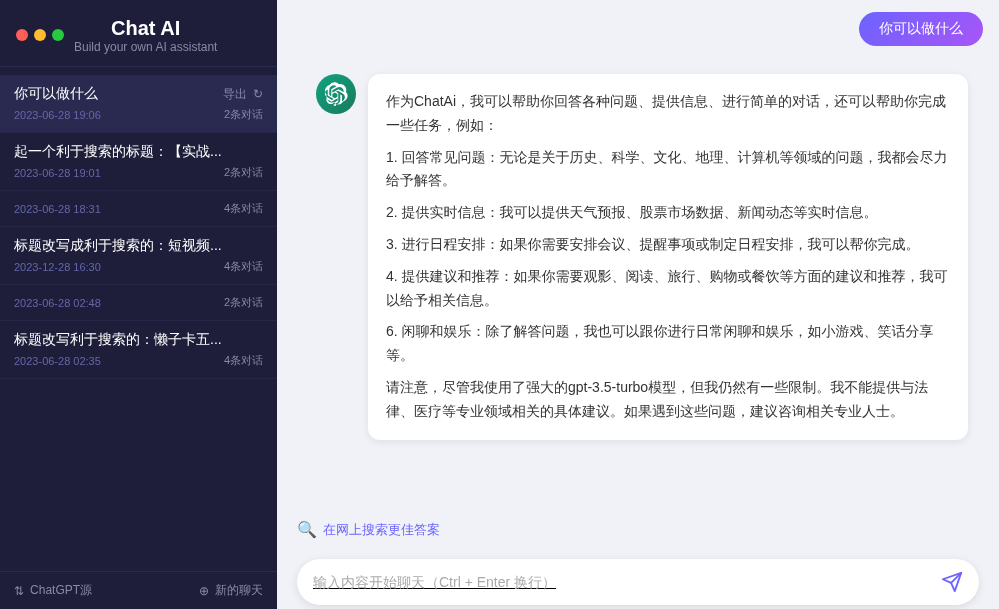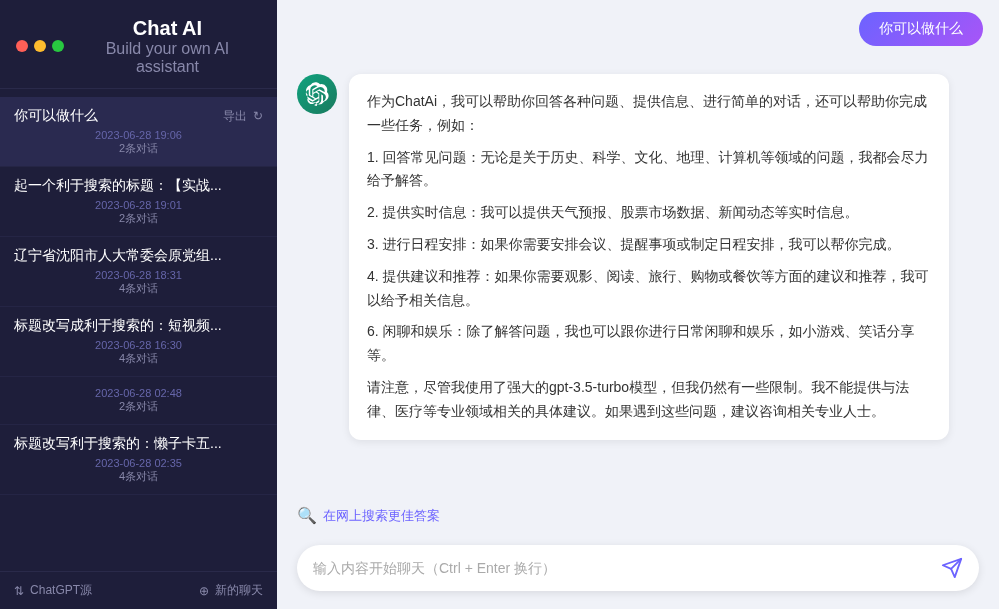--- a/index.html
+++ b/index.html
@@ -51,21 +51,22 @@
 
     .header-title h1 {
       color: #fff;
       font-size: 20px;
       font-weight: 700;
       line-height: 1.2;
     }
 
     .header-title p {
       color: #8888aa;
-      font-size: 16px;
+      font-size: 12px;
+      text-align: right;
     }
 
     .chat-list {
       flex: 1;
       overflow-y: auto;
       padding: 8px 0;
     }
 
     .chat-item {
       padding: 10px 14px;
@@ -100,21 +101,20 @@
       gap: 6px;
       align-items: center;
       font-size: 12px;
       color: #8888aa;
     }
 
     .chat-item-meta {
       display: flex;
       justify-content: space-between;
       align-items: center;
-      flex-direction: column;
     }
 
     .chat-item-date {
       color: #6666aa;
       font-size: 11px;
     }
 
     .chat-item-count {
       color: #8888aa;
       font-size: 11px;
@@ -164,20 +164,21 @@
       font-weight: 500;
     }
 
     .chat-area {
       flex: 1;
       overflow-y: auto;
       padding: 16px 20px;
       display: flex;
       flex-direction: column;
       gap: 12px;
+      margin-left: 19px;
     }
 
     .message-row {
       display: flex;
       gap: 12px;
       align-items: flex-start;
     }
 
     .ai-avatar {
       width: 40px;
@@ -218,22 +219,23 @@
       font-size: 13px;
       padding: 8px 20px;
       cursor: pointer;
     }
 
     .search-hint-icon {
       font-size: 16px;
     }
 
     .input-area {
-      padding: 12px 20px 18px;
+      padding: 12px 20px 4px;
       background: #f0f2f8;
+      text-decoration: underline;
     }
 
     .input-wrapper {
       display: flex;
       align-items: center;
       background: #fff;
       border-radius: 24px;
       padding: 12px 16px;
       box-shadow: 0 2px 8px rgba(0,0,0,0.1);
       gap: 10px;
@@ -302,35 +304,32 @@
       <div class="chat-item-header">
         <span class="chat-item-title">起一个利于搜索的标题：【实战...</span>
       </div>
       <div class="chat-item-meta">
         <span class="chat-item-date">2023-06-28 19:01</span>
         <span class="chat-item-count">2条对话</span>
       </div>
     </div>
 
     <div class="chat-item">
-      <div class="chat-item-header">
-        <span class="chat-item-title">辽宁省沈阳市人大常委会原党组...</span>
-      </div>
       <div class="chat-item-meta">
         <span class="chat-item-date">2023-06-28 18:31</span>
         <span class="chat-item-count">4条对话</span>
       </div>
     </div>
 
     <div class="chat-item">
       <div class="chat-item-header">
         <span class="chat-item-title">标题改写成利于搜索的：短视频...</span>
       </div>
       <div class="chat-item-meta">
-        <span class="chat-item-date">2023-06-28 16:30</span>
+        <span class="chat-item-date">2023-12-28 16:30</span>
         <span class="chat-item-count">4条对话</span>
       </div>
     </div>
 
     <div class="chat-item">
       <div class="chat-item-meta">
         <span class="chat-item-date">2023-06-28 02:48</span>
         <span class="chat-item-count">2条对话</span>
       </div>
     </div>

